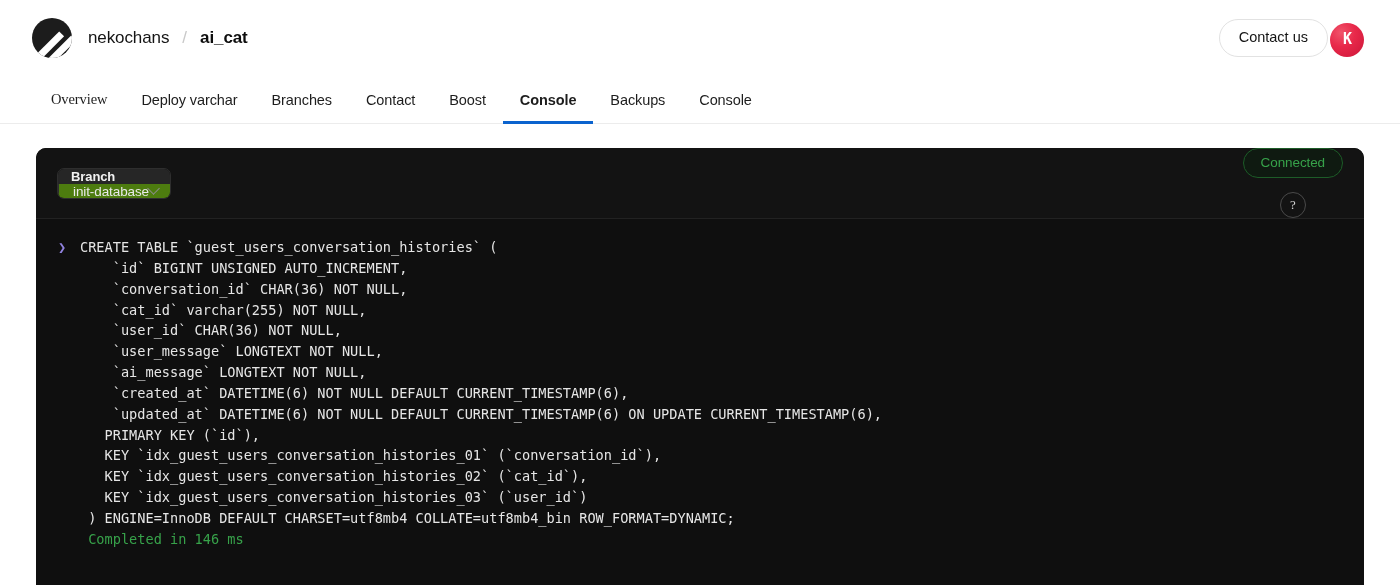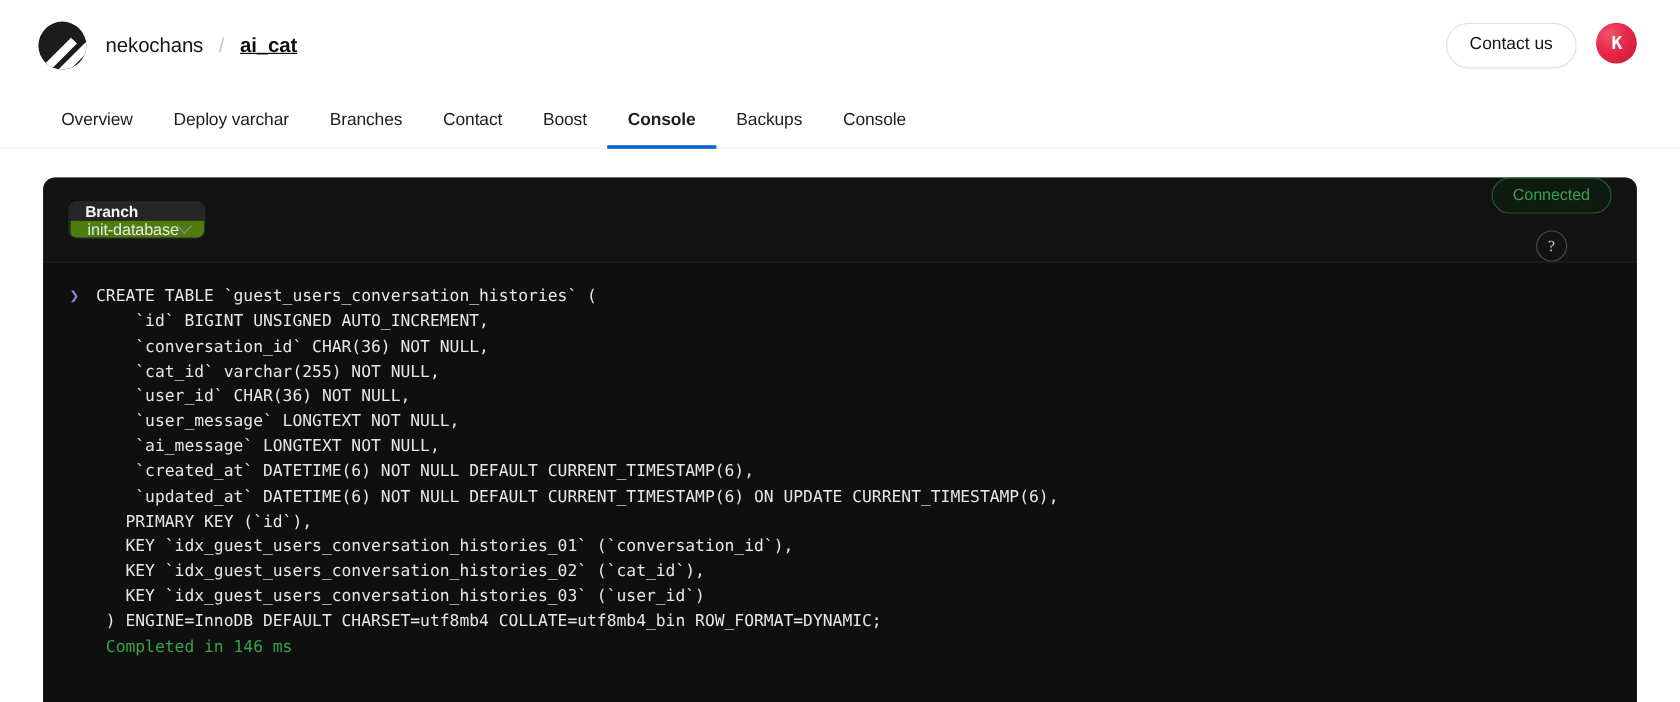--- a/index.html
+++ b/index.html
@@ -54,27 +54,27 @@
   .logo-mark::after  { left: 24px; top: 14px; }
 
   .crumbs {
     display: flex;
     align-items: center;
     gap: 13px;
     font-size: 17px;
   }
   .crumb-org { color: #141414; font-weight: 400; letter-spacing: -0.1px; }
   .crumb-sep { color: #c9c9c9; font-size: 17px; }
-  .crumb-db  { color: #0d0d0d; font-weight: 600; letter-spacing: -0.1px; text-decoration: underline; }
+  .crumb-db  { color: #0d0d0d; font-weight: 600; letter-spacing: -0.1px; }
 
   .topbar-right {
     margin-left: auto;
     display: flex;
-    align-items: flex-start;
-    gap: 16px;
+    align-items: flex-end;
+    gap: 2px;
   }
 
   .contact-btn {
     border: 1px solid #e2e2e2;
     background: #ffffff;
     border-radius: 999px;
     padding: 9px 19px;
     font-size: 14.5px;
     font-family: "Liberation Sans", sans-serif;
     color: #141414;
@@ -120,21 +120,21 @@
     position: relative;
     display: flex;
     align-items: center;
     padding: 0 17px;
     font-size: 14.5px;
     color: #1d1d1d;
     cursor: pointer;
     letter-spacing: -0.1px;
     white-space: nowrap;
   }
-  .tab:first-child { padding-left: 19px; }
+  .tab:first-child { padding-left: 19px; font-family: Liberation Serif, serif; }
   .tab.active { font-weight: 700; }
   .tab.active::after {
     content: "";
     position: absolute;
     left: 0; right: 0; bottom: -1px;
     height: 3px;
     background: var(--accent, #0b63ce);
   }
 
   

